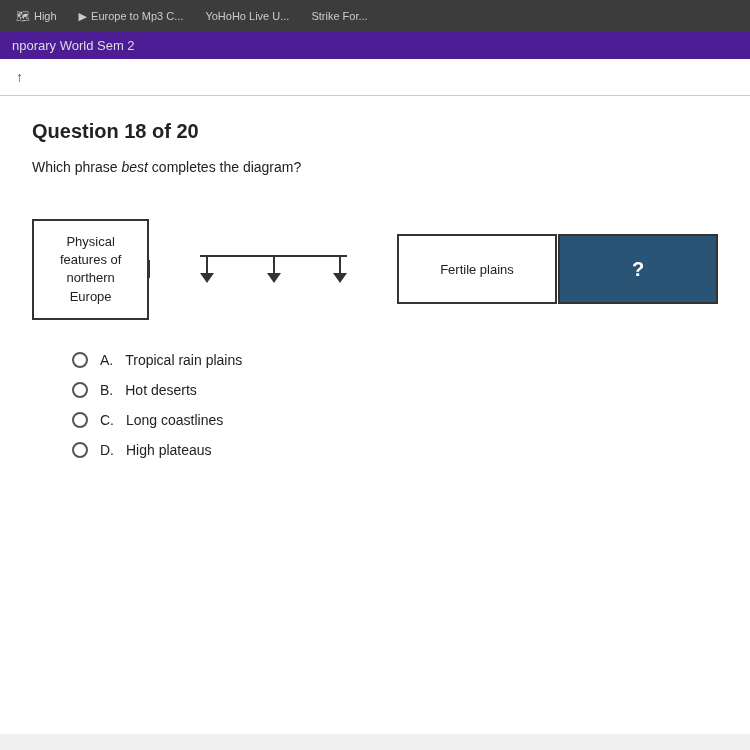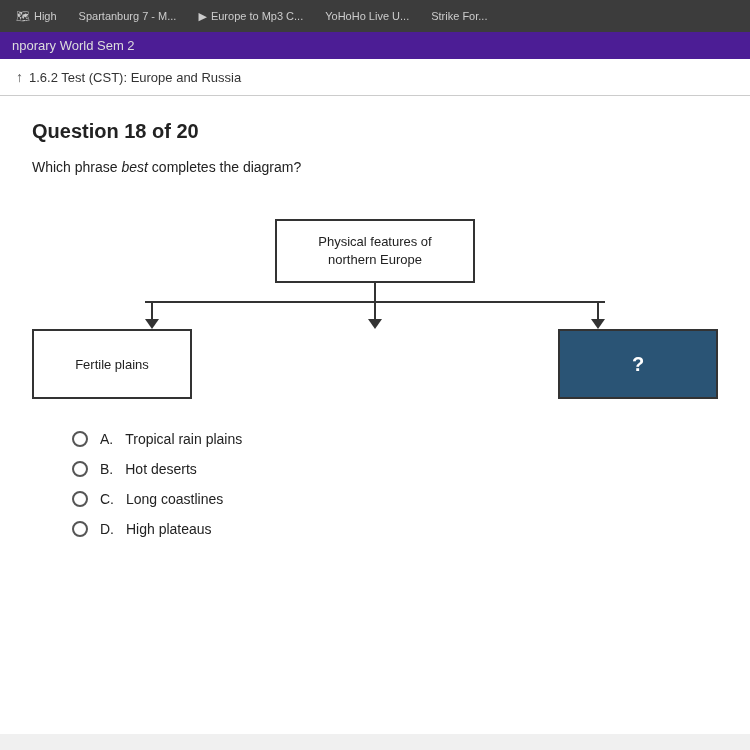--- a/index.html
+++ b/index.html
@@ -78,21 +78,21 @@
       margin-bottom: 44px;
     }
 
     .question-text em {
       font-style: italic;
     }
 
     
     .diagram-container {
       display: flex;
-      flex-direction: column;
+      flex-direction: row;
       align-items: center;
       margin-bottom: 32px;
     }
 
     .top-box {
       border: 2px solid #333;
       padding: 12px 24px;
       text-align: center;
       font-size: 13px;
       color: #222;
@@ -139,21 +139,21 @@
       width: 0;
       height: 0;
       border-left: 7px solid transparent;
       border-right: 7px solid transparent;
       border-top: 10px solid #333;
     }
 
     
     .bottom-boxes {
       display: flex;
-      gap: 8px;
+      gap: 1px;
       margin-top: 0;
       width: 100%;
       justify-content: space-between;
       padding: 0 0px;
     }
 
     .bottom-box {
       border: 2px solid #333;
       padding: 18px 12px;
       text-align: center;
@@ -200,41 +200,37 @@
   </style>
 </head>
 <body>
 
 <div class="browser-tabs">
   <div class="tab-item">
     <span>🗺</span>
     <span>High</span>
   </div>
   <div class="tab-item">
-    <span>Spartanburg 7 - M...</span>
-  </div>
-  <div class="tab-item">
     <span>▶</span>
     <span>Europe to Mp3 C...</span>
   </div>
   <div class="tab-item">
     <span>YoHoHo Live U...</span>
   </div>
   <div class="tab-item">
     <span>Strike For...</span>
   </div>
 </div>
 
 <div class="app-header">
   <span>nporary World Sem 2</span>
 </div>
 
 <div class="breadcrumb-bar">
   <span class="breadcrumb-icon">↑</span>
-  <span>1.6.2 Test (CST): Europe and Russia</span>
 </div>
 
 <div class="main-content">
 
   <div class="question-number">Question 18 of 20</div>
 
   <div class="question-text">
     <span>Which phrase </span><em>best</em><span> completes the diagram?</span>
   </div>
 

